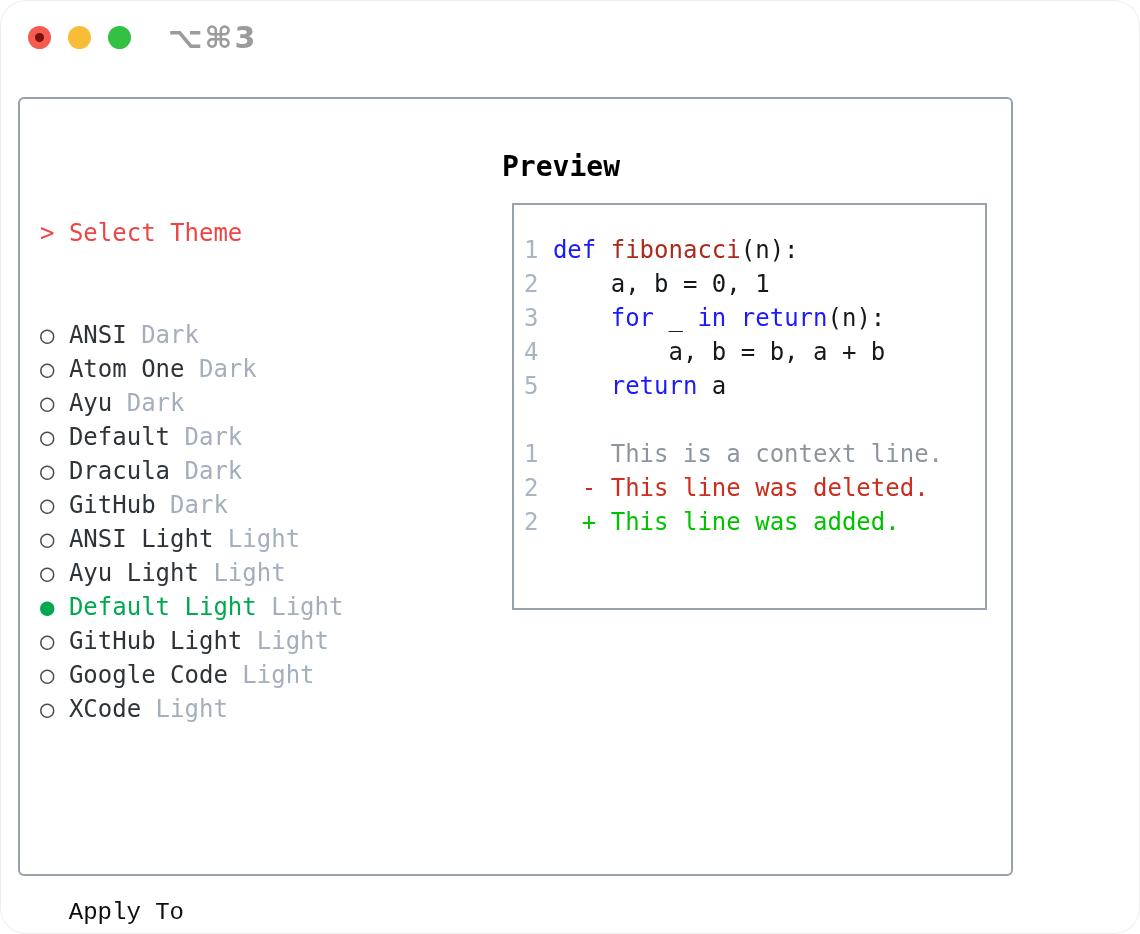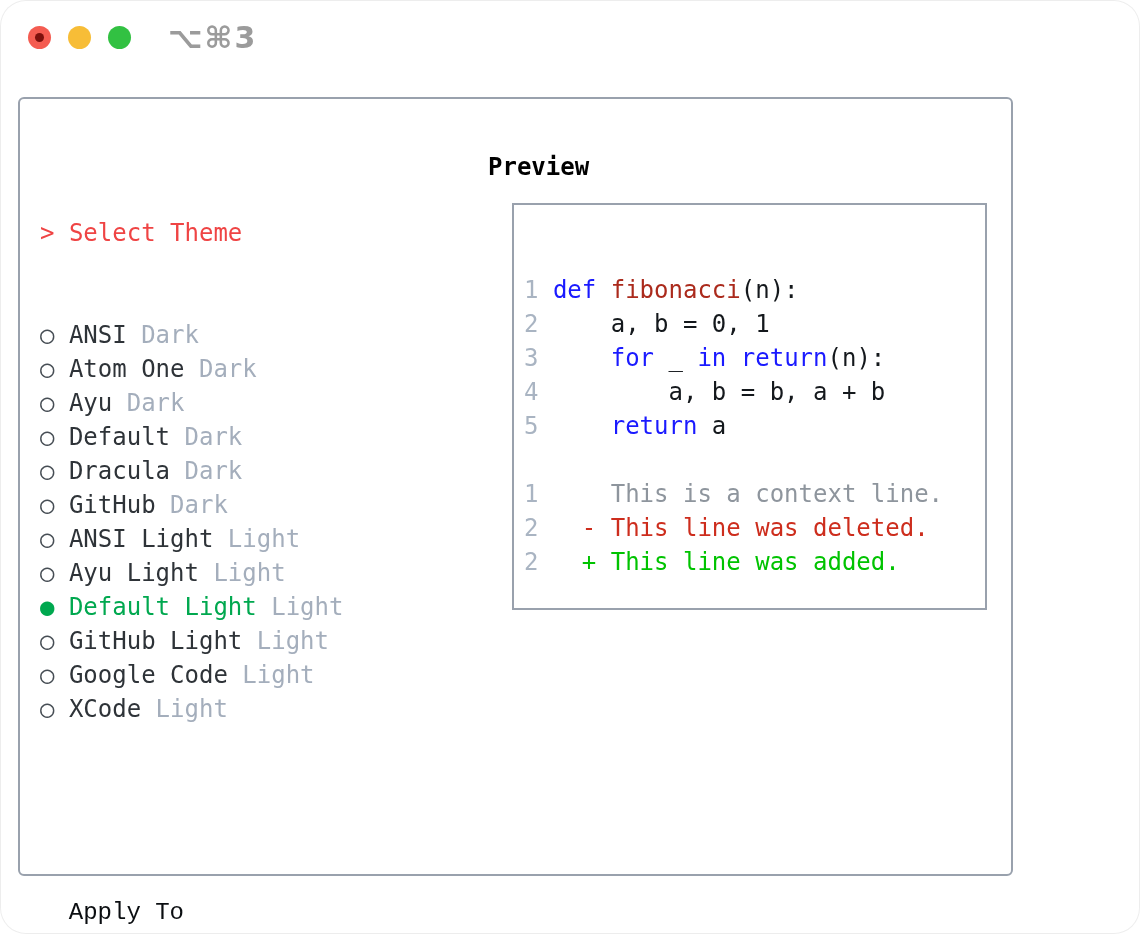--- a/index.html
+++ b/index.html
@@ -44,28 +44,28 @@
   .list-title { font-weight: normal; color: #ef4444; }
   .bullet { color: var(--bullet-dark); }
   .bullet.sel { color: var(--accent-green); }
   .theme-name { color: var(--text-dark); }
   .theme-name.sel { color: var(--accent-green); }
   .variant { color: var(--muted-gray); }
   .apply-title { color: #0b0e11; padding-left: 2ch; font-family: Liberation Mono, monospace; }
 
   
   .preview-title {
-    position: absolute; left: 468px; top: 51px; height: 34px; line-height: 34px;
-    font-size: 24px; font-weight: bold; color: #000000; white-space: pre;
+    position: absolute; left: 482px; top: 51px; height: 34px; line-height: 34px;
+    font-size: 28px; font-weight: bold; color: #000000; white-space: pre;
   }
   .preview-box {
     position: absolute; left: 492px; top: 104px; width: 475px; height: 407px;
     border: 2px solid var(--border-gray); background: #ffffff; overflow: hidden;
   }
-  .code-area { padding: 68px 0 0 10px; font-size: 24px; line-height: 34px; }
+  .code-area { padding: 28px 0 0 10px; font-size: 24px; line-height: 34px; }
   .code-line { height: 34px; white-space: pre; }
   .ln { color: var(--line-number); }
   .tok-kw { color: var(--kw-blue); }
   .tok-fn { color: var(--fn-red); }
   .tok-pl { color: #14181c; }
   .tok-ctx { color: var(--ctx-gray); }
   .tok-del { color: var(--del-red); }
   .tok-add { color: var(--add-green); }
 </style>
 </head>

